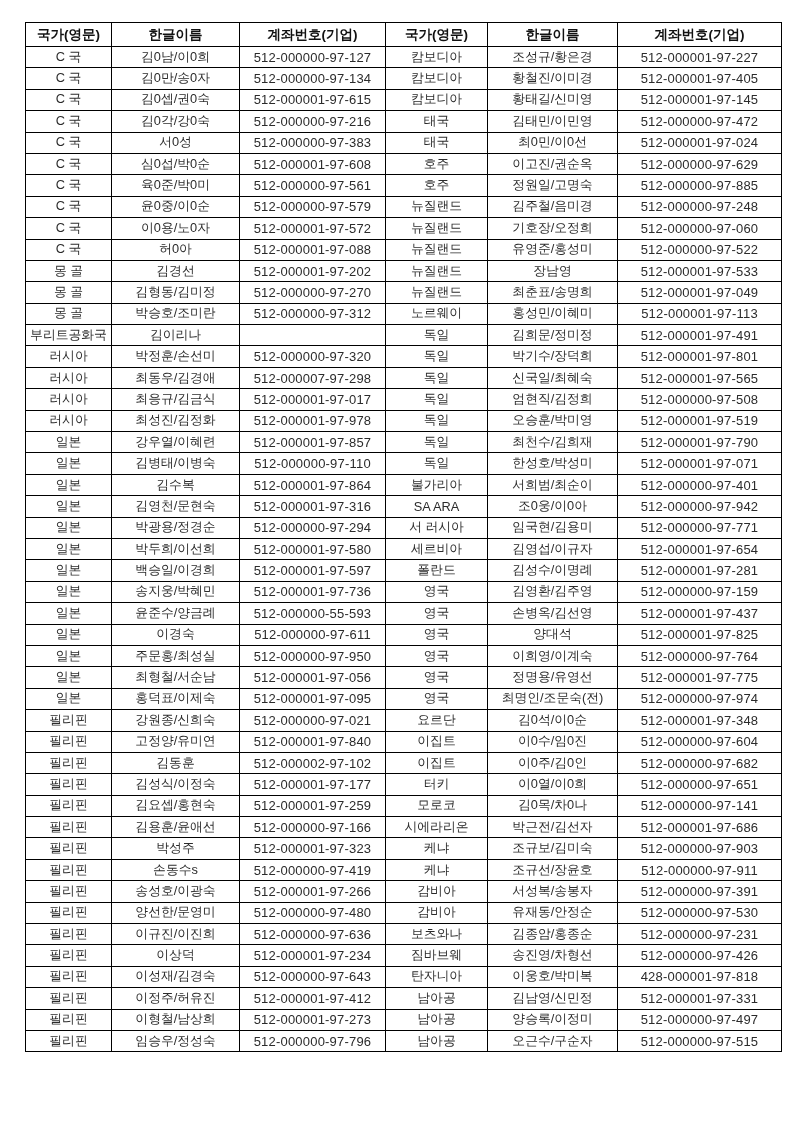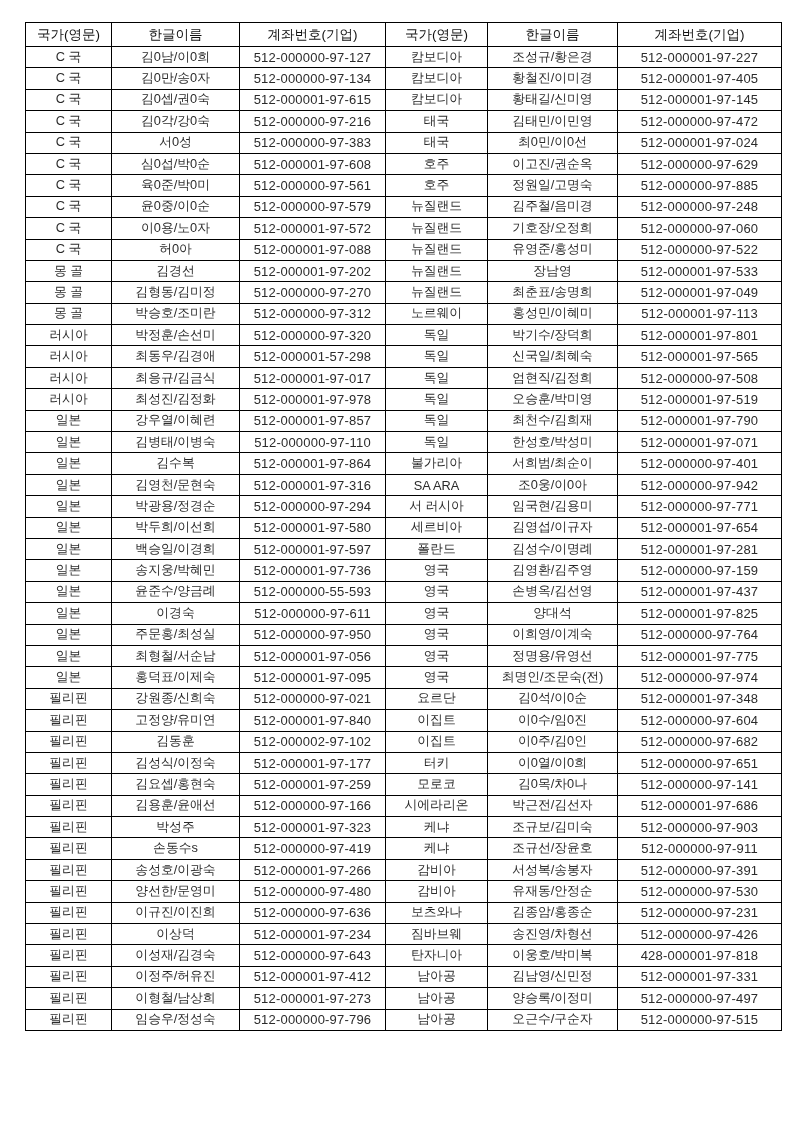--- a/index.html
+++ b/index.html
@@ -35,21 +35,21 @@
     padding: 0 2px;
     text-align: center;
     vertical-align: middle;
     white-space: nowrap;
     overflow: hidden;
     color: #2b2b2b;
   }
   table.accounts th {
     height: 23px;
     font-size: 13.5px;
-    font-weight: normal;
+    font-weight: bold;
     color: #111111;
     letter-spacing: 0px;
   }
   table.accounts td {
     height: 20.4px;
     font-size: 12.8px;
   }
   table.accounts td.acct {
     font-size: 13px;
     letter-spacing: 0.2px;
@@ -177,31 +177,39 @@
         </tr>
         <tr>
           <td>몽 골</td>
           <td>박승호/조미란</td>
           <td class="acct">512-000000-97-312</td>
           <td>노르웨이</td>
           <td>홍성민/이혜미</td>
           <td class="acct">512-000001-97-113</td>
         </tr>
         <tr>
+          <td>부리트공화국</td>
+          <td>김이리나</td>
+          <td class="acct"></td>
+          <td>독일</td>
+          <td>김희문/정미정</td>
+          <td class="acct">512-000001-97-491</td>
+        </tr>
+        <tr>
           <td>러시아</td>
           <td>박정훈/손선미</td>
           <td class="acct">512-000000-97-320</td>
           <td>독일</td>
           <td>박기수/장덕희</td>
           <td class="acct">512-000001-97-801</td>
         </tr>
         <tr>
           <td>러시아</td>
           <td>최동우/김경애</td>
-          <td class="acct">512-000001-57-298</td>
+          <td class="acct">512-000007-97-298</td>
           <td>독일</td>
           <td>신국일/최혜숙</td>
           <td class="acct">512-000001-97-565</td>
         </tr>
         <tr>
           <td>러시아</td>
           <td>최응규/김금식</td>
           <td class="acct">512-000001-97-017</td>
           <td>독일</td>
           <td>엄현직/김정희</td>

